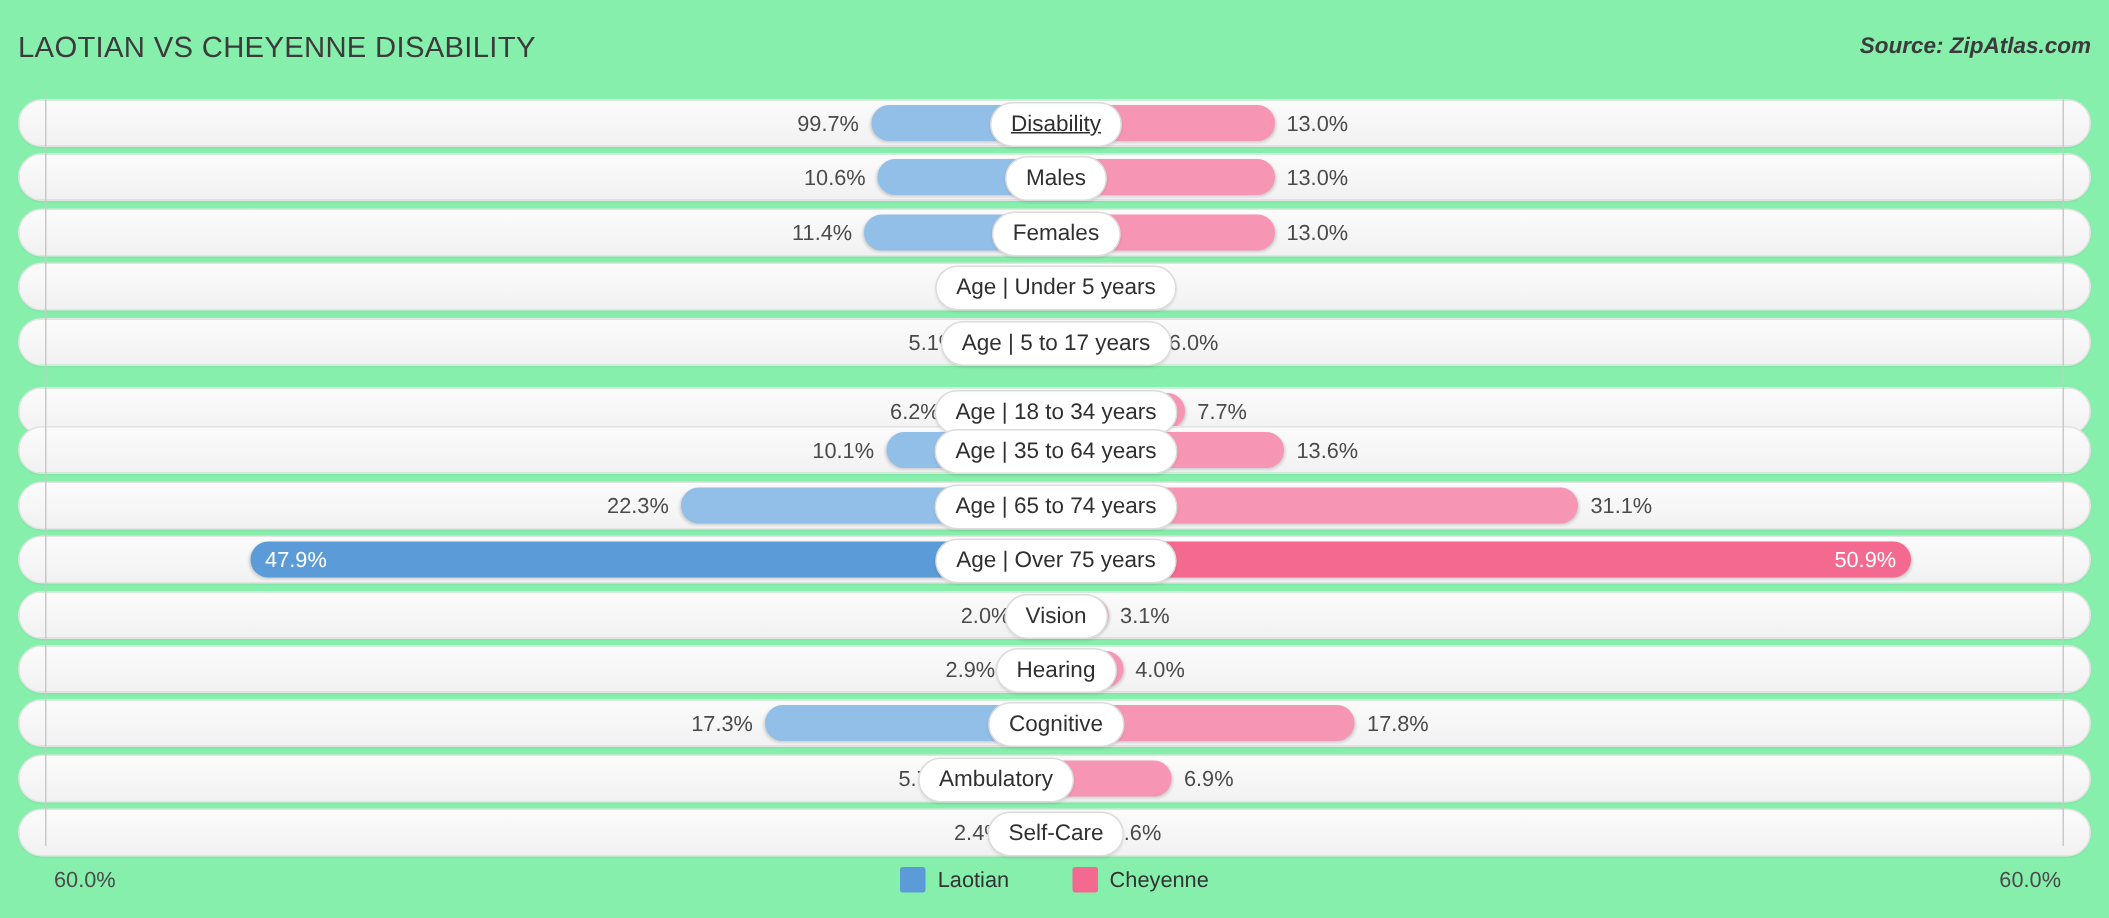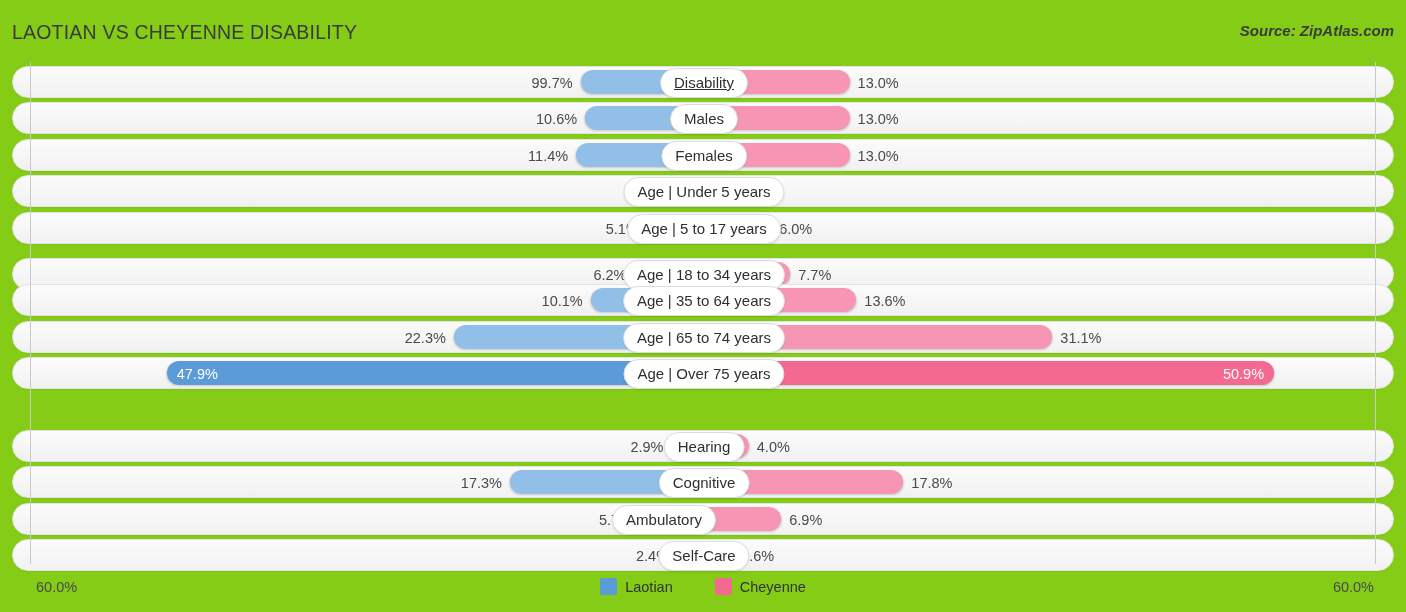--- a/index.html
+++ b/index.html
@@ -6,21 +6,21 @@
   html, body {
     margin: 0; padding: 0;
     width: 1406px; height: 612px;
     background: #ffffff;
     font-family: "Liberation Sans", sans-serif;
     overflow: hidden;
   }
   #page {
     position: relative;
     width: 1406px; height: 612px;
-    background: #84cc16;
+    background: #86efac;
   }
 
   
   .header {
     position: absolute;
     left: 0; top: 0;
     width: 1406px; height: 62px;
   }
   .page-title {
     position: absolute;
@@ -216,20 +216,27 @@
         <div class="val val-left" style="left: 354.868px; width: 78px;">22.3%</div>
         <div class="val val-right" style="left: 1047.32px;">31.1%</div>
         <div class="center-pill" style="left: 691px;">Age | 65 to 74 years</div>
       </div>
       <div class="row" style="top: 295.2px;">
         <div class="bar bar-left shadow" style="left: 153.722px; width: 537.278px; background: rgb(91, 155, 216);"></div>
         <div class="bar bar-right shadow" style="left: 691px; width: 570.08px; background: rgb(244, 105, 143);"></div>
         <div class="val val-left inside" style="left: 163.722px; text-align: left;">47.9%</div>
         <div class="val val-right inside" style="left: 1175.08px; width: 76px; text-align: right;">50.9%</div>
         <div class="center-pill" style="left: 691px;">Age | Over 75 years</div>
+      </div>
+      <div class="row" style="top: 331.6px;">
+        <div class="bar bar-left shadow" style="left: 668.567px; width: 22.4333px; background: rgb(146, 191, 232);"></div>
+        <div class="bar bar-right shadow" style="left: 691px; width: 34.72px; background: rgb(247, 149, 181);"></div>
+        <div class="val val-left" style="left: 582.567px; width: 78px;">2.0%</div>
+        <div class="val val-right" style="left: 733.72px;">3.1%</div>
+        <div class="center-pill" style="left: 691px;">Vision</div>
       </div>
       <div class="row" style="top: 368px;">
         <div class="bar bar-left shadow" style="left: 658.472px; width: 32.5283px; background: rgb(146, 191, 232);"></div>
         <div class="bar bar-right shadow" style="left: 691px; width: 44.8px; background: rgb(247, 149, 181);"></div>
         <div class="val val-left" style="left: 572.472px; width: 78px;">2.9%</div>
         <div class="val val-right" style="left: 743.8px;">4.0%</div>
         <div class="center-pill" style="left: 691px;">Hearing</div>
       </div>
       <div class="row" style="top: 404.4px;">
         <div class="bar bar-left shadow" style="left: 496.952px; width: 194.048px; background: rgb(146, 191, 232);"></div>

